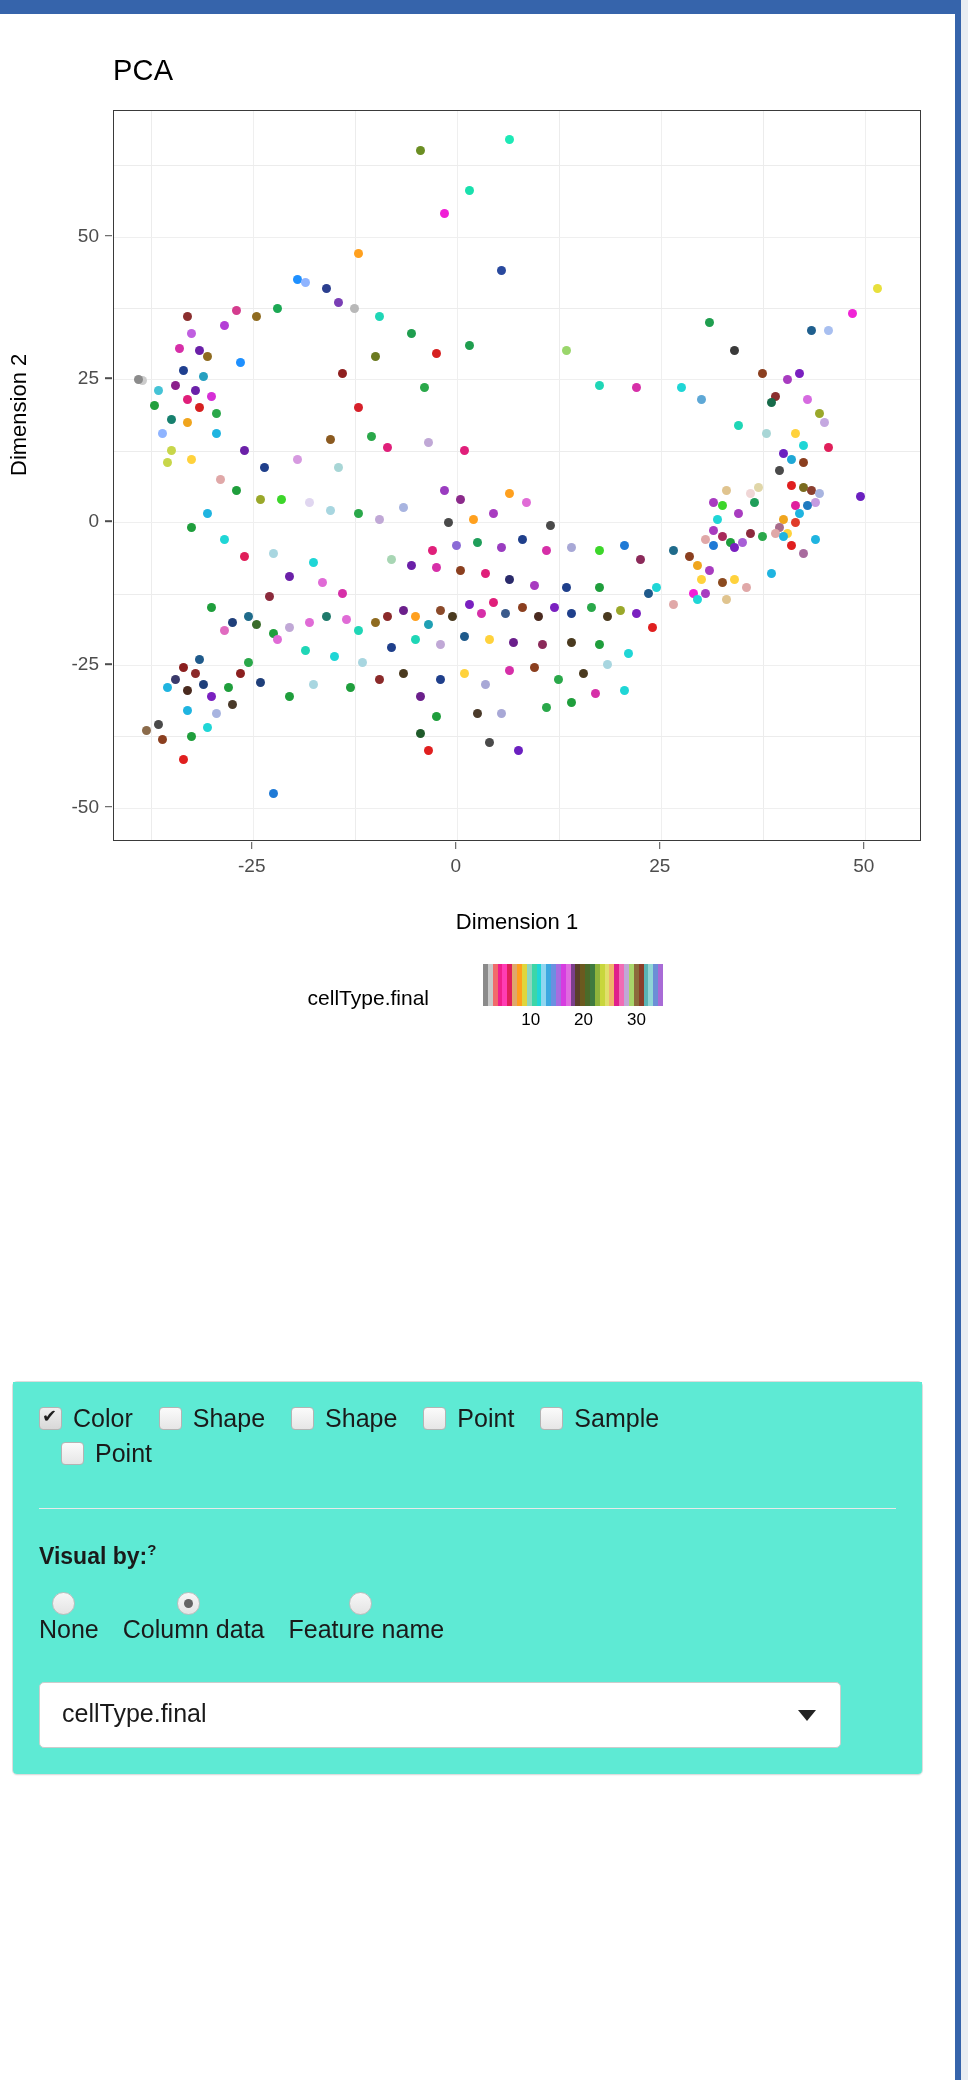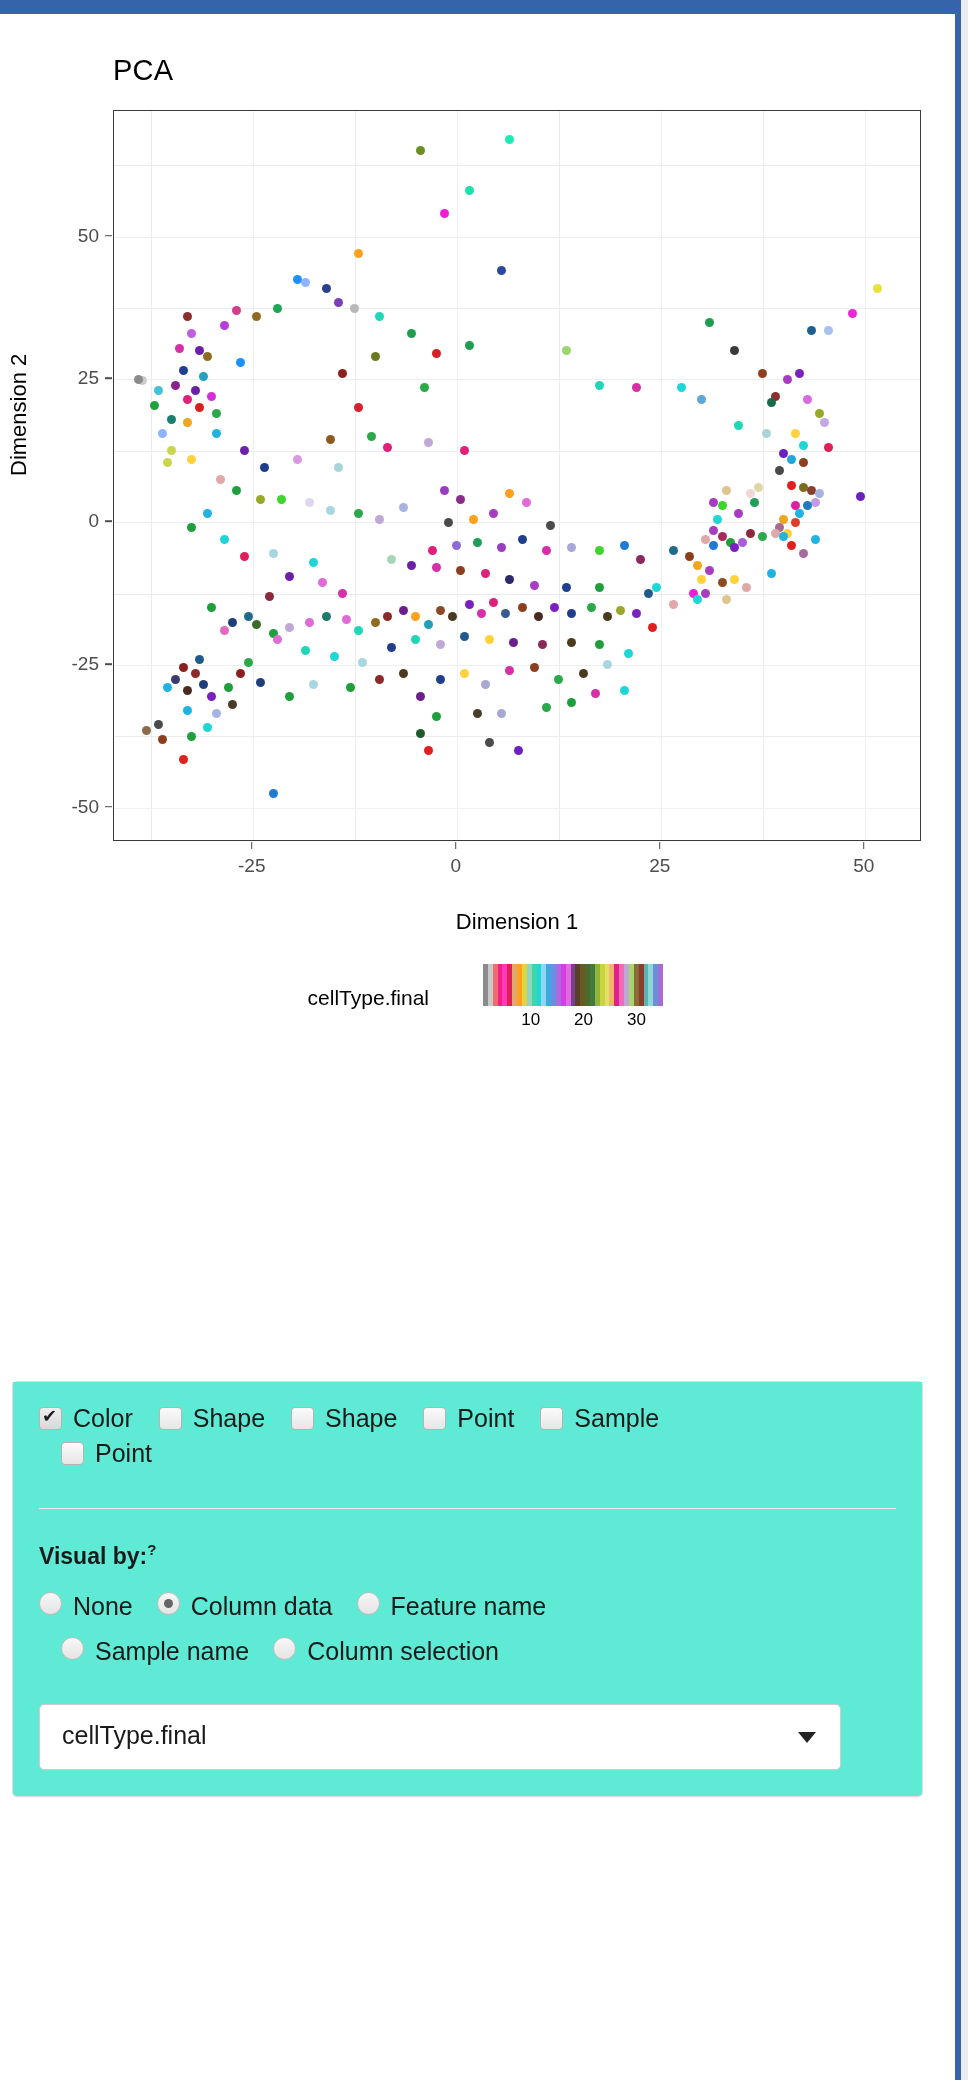--- a/index.html
+++ b/index.html
@@ -136,21 +136,21 @@
     border: none; border-top: 1px solid #e9e9e9;
     margin: 34px 0 32px 0;
   }
 
   .field-label {
     font-size: 23px; font-weight: bold; color: #1a1a1a; margin-bottom: 22px;
   }
   .field-label sup { font-size: 15px; font-weight: bold; }
 
   .radio-row { display: flex; flex-wrap: wrap; align-items: center; }
-  .rad { display: inline-flex; margin-right: 24px; margin-bottom: 8px; }
+  .rad { display: inline-flex; align-items: center; margin-right: 24px; margin-bottom: 8px; flex-direction: column; }
   .rad .ind {
     width: 23px; height: 23px; border-radius: 50%;
     background: linear-gradient(#f7f7f7,#e4e4e4);
     border: 1px solid #bdbdbd; position: relative;
     margin-right: 11px; flex: none;
   }
   .rad.on .ind:after {
     content: ""; position: absolute; left: 6px; top: 6px;
     width: 9px; height: 9px; border-radius: 50%; background: #646464;
   }
@@ -615,30 +615,20 @@
             </label>
             <label class="rad on">
               <span class="ind"></span>
               <span class="lbl">Column data</span>
             </label>
             <label class="rad">
               <span class="ind"></span>
               <span class="lbl">Feature name</span>
             </label>
           </div>
-        <div class="radio-row" id="rad-row-2" style="padding-left: 22px; margin-top: 8px;">
-            <label class="rad">
-              <span class="ind"></span>
-              <span class="lbl">Sample name</span>
-            </label>
-            <label class="rad">
-              <span class="ind"></span>
-              <span class="lbl">Column selection</span>
-            </label>
-          </div>
 
         <div class="select-wrap">
           <span class="val">cellType.final</span>
           <span class="caret"></span>
         </div>
 
       </div>
     </div>
 
   </div>

